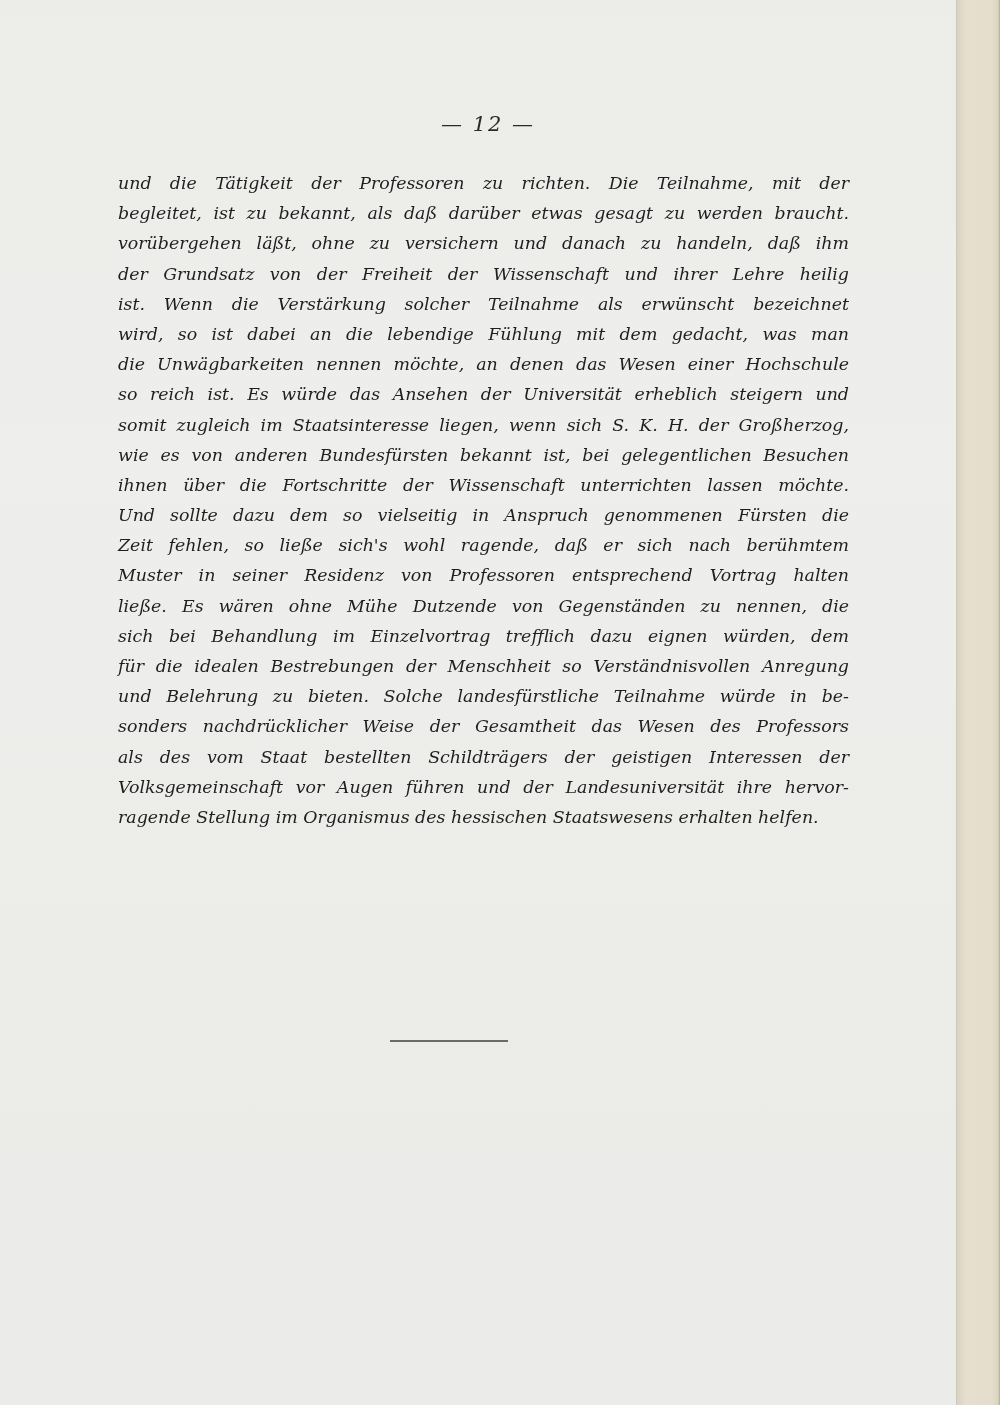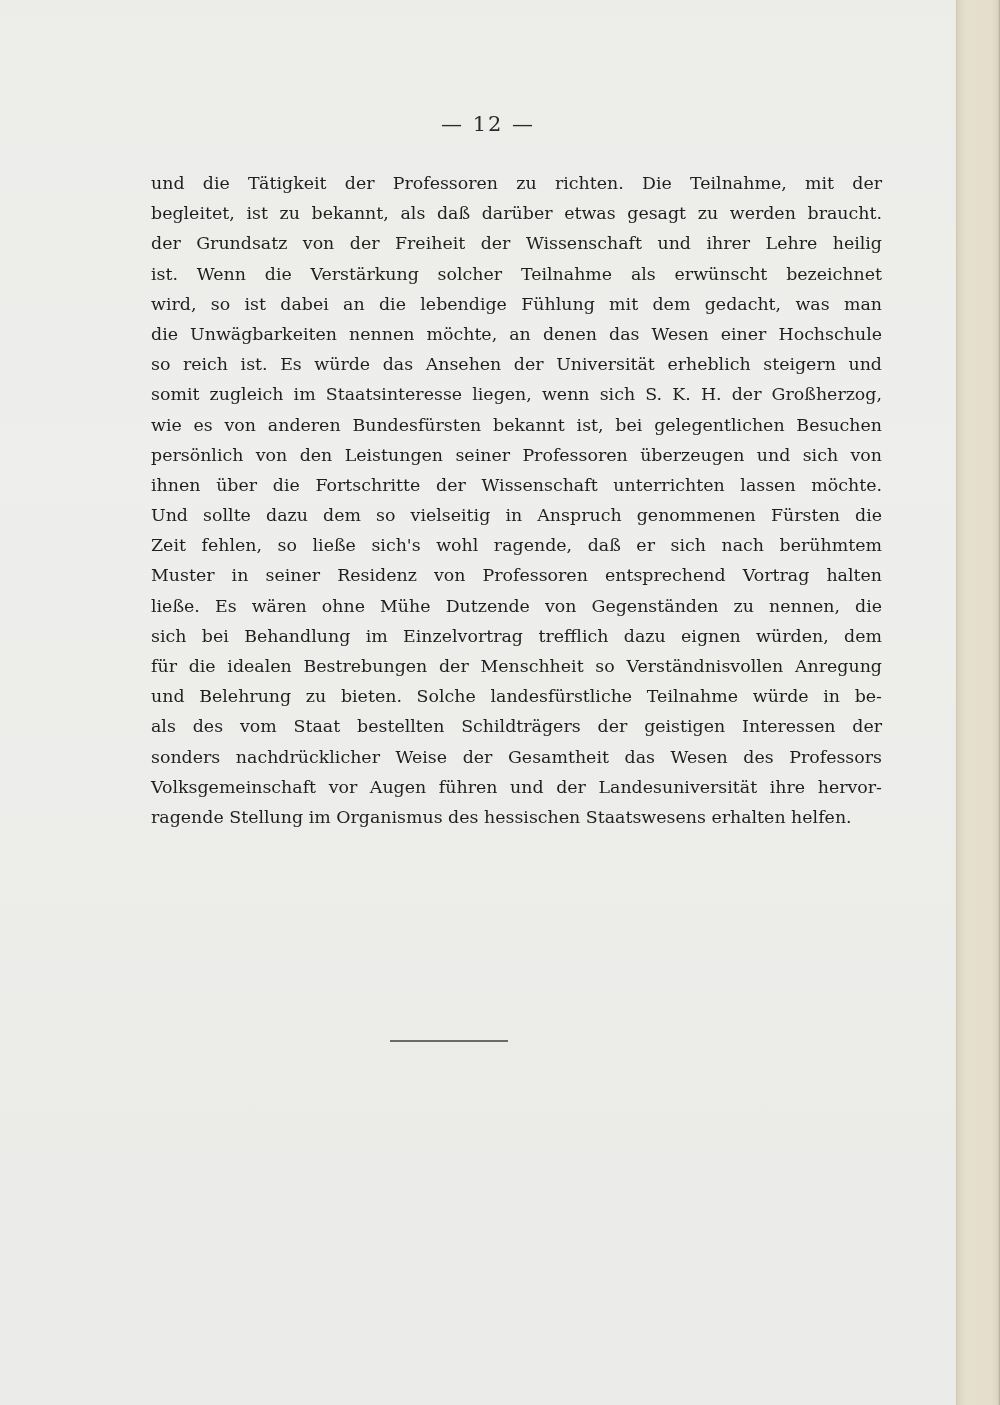--- a/index.html
+++ b/index.html
@@ -13,20 +13,21 @@
       overflow: hidden;
       background: #ebebea;
     }
     .page {
       position: absolute;
       left: 0;
       top: 0;
       width: 958px;
       height: 1152px;
       background: linear-gradient(180deg, #ecece9 0%, #eeeeec 40%, #ebebe8 100%);
+      font-style: italic;
     }
     .page-edge {
       position: absolute;
       left: 956px;
       top: 0;
       width: 44px;
       height: 1405px;
       background: linear-gradient(90deg, #d8d2c2 0%, #e6dfcd 20%, #e4ddcb 80%, #d9d1bd 100%);
       border-left: 1px solid #cfc7b3;
     }
@@ -51,21 +52,20 @@
     }
     .text-block {
       position: absolute;
       left: 118px;
       top: 168px;
       width: 731px;
       font-family: "DejaVu Serif", serif;
       font-size: 17.4px;
       line-height: 30.2px;
       color: #1f1f1f;
-      margin-left: 33px;
     }
     .line {
       display: block;
       white-space: nowrap;
       text-align: justify;
       text-align-last: justify;
       height: 30.2px;
       overflow: visible;
     }
     .line.last {
@@ -83,38 +83,38 @@
 </head>
 <body>
 
 <div class="page">
 
   <div class="page-number">— 12 —</div>
 
   <div class="text-block">
     <span class="line">und die Tätigkeit der Professoren zu richten.  Die Teilnahme, mit der</span>
     <span class="line">begleitet, ist zu bekannt, als daß darüber etwas gesagt zu werden braucht.</span>
+    <span class="line">vorübergehen läßt, ohne zu versichern und danach zu handeln, daß ihm</span>
     <span class="line">der Grundsatz von der Freiheit der Wissenschaft und ihrer Lehre heilig</span>
     <span class="line">ist.  Wenn die Verstärkung solcher Teilnahme als erwünscht bezeichnet</span>
     <span class="line">wird, so ist dabei an die lebendige Fühlung mit dem gedacht, was man</span>
     <span class="line">die Unwägbarkeiten nennen möchte, an denen das Wesen einer Hochschule</span>
     <span class="line">so reich ist.  Es würde das Ansehen der Universität erheblich steigern und</span>
     <span class="line">somit zugleich im Staatsinteresse liegen, wenn sich S. K. H. der Großherzog,</span>
     <span class="line">wie es von anderen Bundesfürsten bekannt ist, bei gelegentlichen Besuchen</span>
-    <span class="line">persönlich von den Leistungen seiner Professoren überzeugen und sich von</span>
     <span class="line">ihnen über die Fortschritte der Wissenschaft unterrichten lassen möchte.</span>
     <span class="line">Und sollte dazu dem so vielseitig in Anspruch genommenen Fürsten die</span>
     <span class="line">Zeit fehlen, so ließe sich's wohl ragende, daß er sich nach berühmtem</span>
     <span class="line">Muster in seiner Residenz von Professoren entsprechend Vortrag halten</span>
     <span class="line">ließe.  Es wären ohne Mühe Dutzende von Gegenständen zu nennen, die</span>
     <span class="line">sich bei Behandlung im Einzelvortrag trefflich dazu eignen würden, dem</span>
     <span class="line">für die idealen Bestrebungen der Menschheit so Verständnisvollen Anregung</span>
     <span class="line">und Belehrung zu bieten.  Solche landesfürstliche Teilnahme würde in be-</span>
+    <span class="line">sonders nachdrücklicher Weise der Gesamtheit das Wesen des Professors</span>
     <span class="line">als des vom Staat bestellten Schildträgers der geistigen Interessen der</span>
-    <span class="line">sonders nachdrücklicher Weise der Gesamtheit das Wesen des Professors</span>
     <span class="line">Volksgemeinschaft vor Augen führen und der Landesuniversität ihre hervor-</span>
     <span class="line last">ragende Stellung im Organismus des hessischen Staatswesens erhalten helfen.</span>
   </div>
 
   <div class="rule"></div>
 
 </div>
 
 <div class="page-edge">
   <div class="page-edge-shadow"></div>

